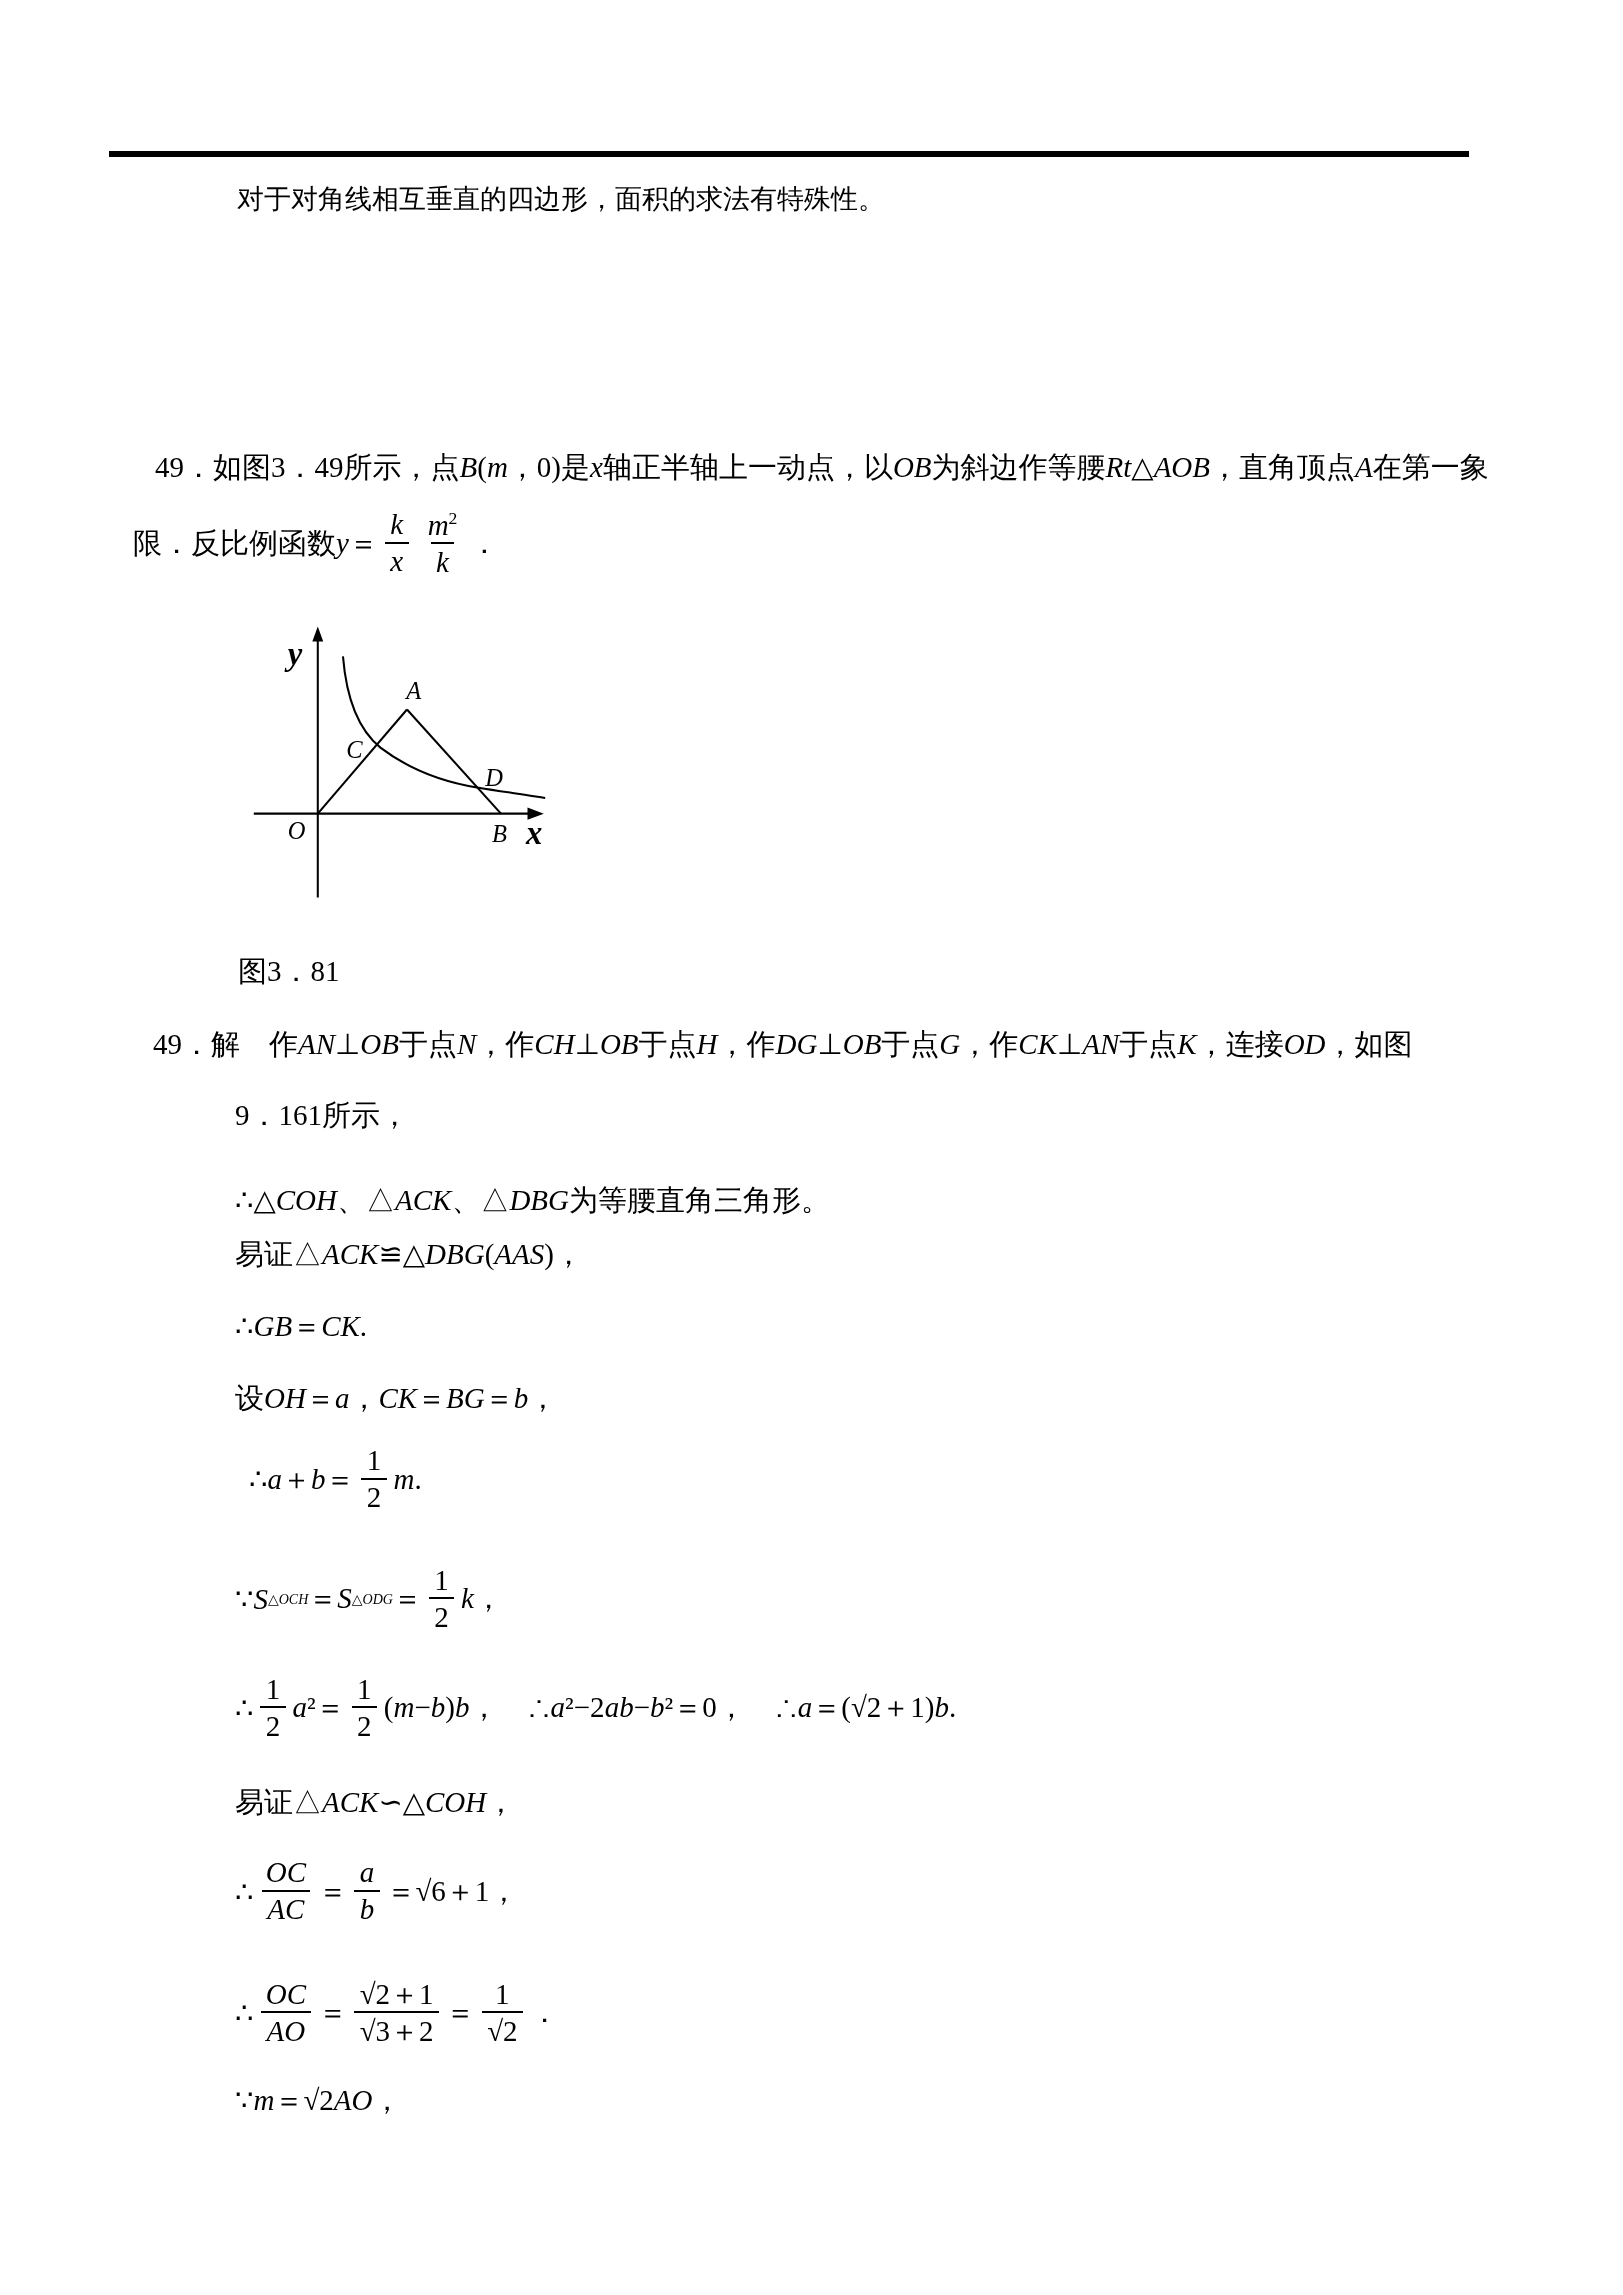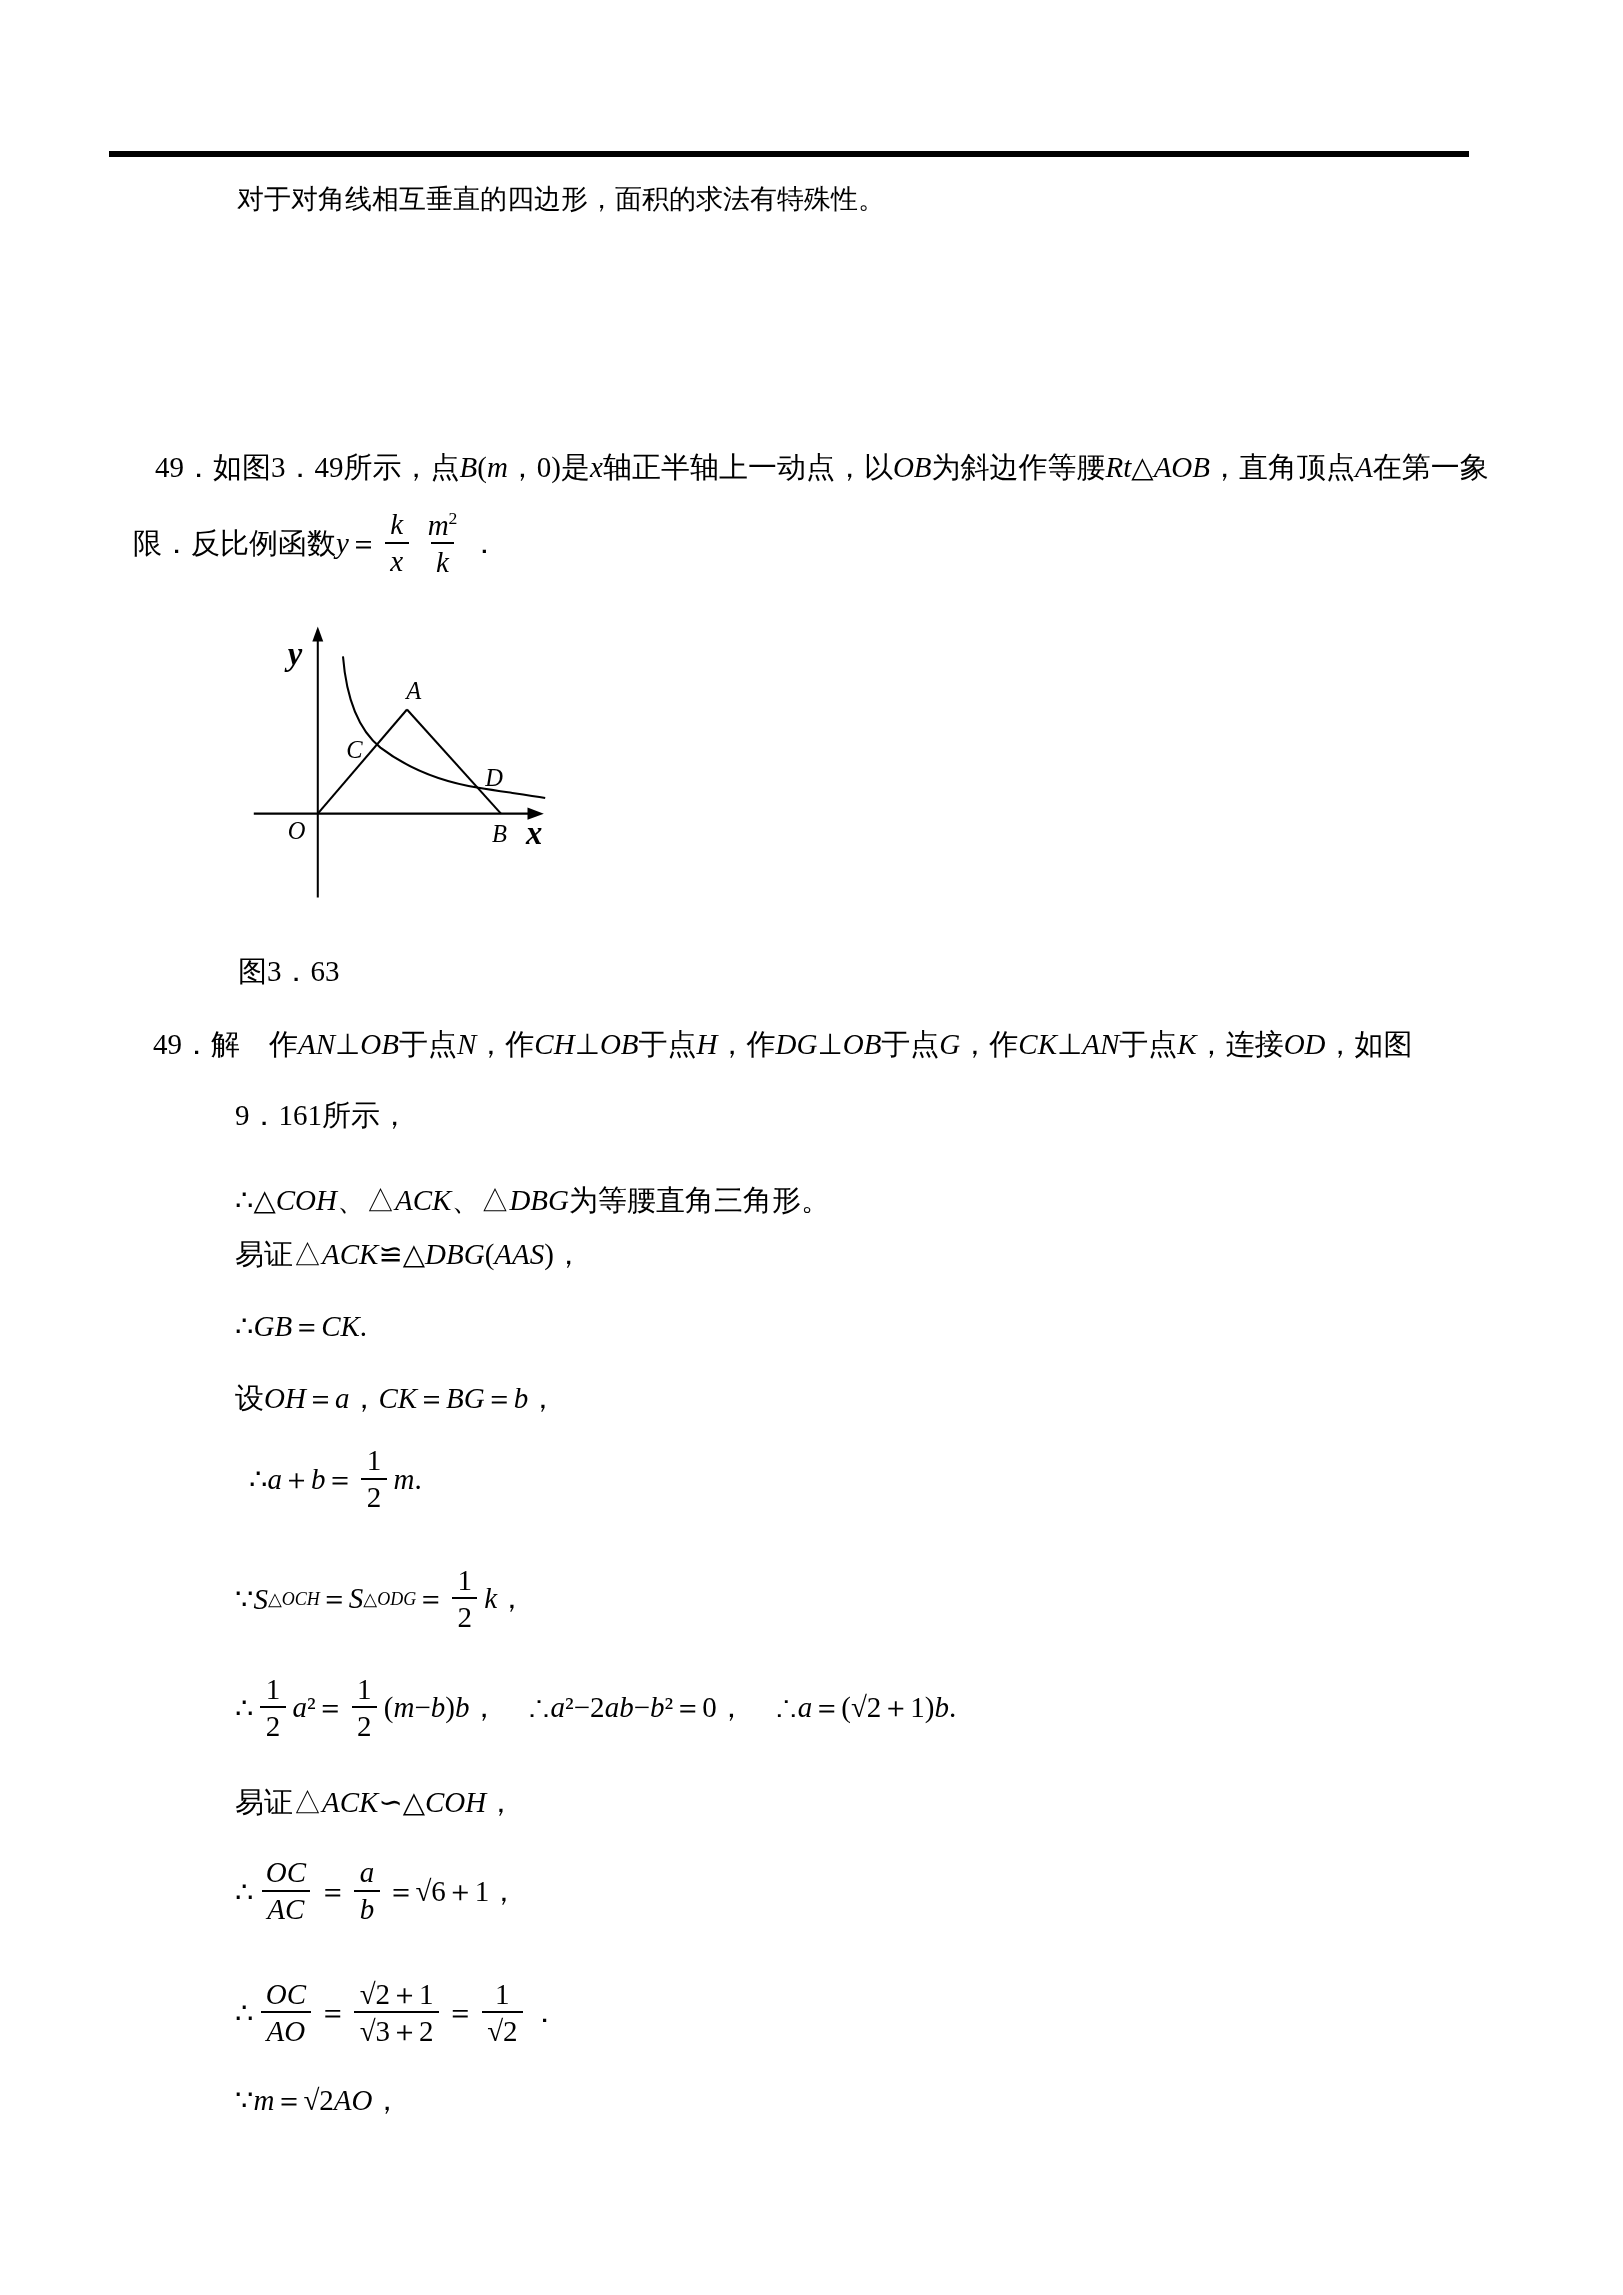--- a/index.html
+++ b/index.html
@@ -4,21 +4,21 @@
 <style>
   html,body{margin:0;padding:0;}
   body{width:1623px;height:2295px;position:relative;background:#ffffff;
        font-family:"Liberation Serif", serif;color:#000;overflow:hidden;}
   .rule{position:absolute;background:#000;}
   .line{position:absolute;white-space:nowrap;font-size:29px;line-height:1.2;}
   .fline{position:absolute;display:flex;align-items:center;white-space:nowrap;font-size:29px;}
   .frac{display:inline-flex;flex-direction:column;align-items:center;vertical-align:middle;margin:0 6.8px;text-align:center;}
   .frac .num{display:block;padding:0 5.5px;line-height:1.15;}
   .frac .den{display:block;border-top:2px solid #000;padding:1.4px 5.5px 0 5.5px;line-height:1.15;}
-  sub{font-size:18px;}
+  sub{font-size:14px;}
   sup{font-size:17.7px;}
   .mx i{font-style:italic;}
   svg text{font-family:"Liberation Serif", serif;}
   .axlbl{font-style:italic;font-weight:bold;}
   .ptlbl{font-style:italic;}
 </style>
 </head>
 <body>
 
 <div class="rule" style="left:109px;top:151px;width:1360px;height:5.5px;"></div>
@@ -55,21 +55,21 @@
 
   <text class="axlbl" x="82" y="62" font-size="48">y</text>
   <text class="axlbl" x="432" y="325" font-size="48">x</text>
   <text class="ptlbl" x="82" y="318" font-size="36">O</text>
   <text class="ptlbl" x="256" y="112" font-size="36">A</text>
   <text class="ptlbl" x="168" y="200" font-size="36">C</text>
   <text class="ptlbl" x="372" y="240" font-size="36">D</text>
   <text class="ptlbl" x="382" y="322" font-size="36">B</text>
 </svg>
 
-<div class="line" style="left:238px;top:954px;">图3．63</div>
+<div class="line" style="left:238px;top:954px;">图3．81</div>
 
 <div class="line mx" style="left:153px;top:1027px;">49．解　作<i>AN</i>⊥<i>OB</i>于点<i>N</i>，作<i>CH</i>⊥<i>OB</i>于点<i>H</i>，作<i>DG</i>⊥<i>OB</i>于点<i>G</i>，作<i>CK</i>⊥<i>AN</i>于点<i>K</i>，连接<i>OD</i>，如图</div>
 
 <div class="line mx" style="left:235px;top:1098px;">9．161所示，</div>
 
 <div class="line mx" style="left:235px;top:1167px;margin-top:16px;">∴△<i>COH</i>、△<i>ACK</i>、△<i>DBG</i>为等腰直角三角形。</div>
 
 <div class="line mx" style="left:235px;top:1237px;">易证△<i>ACK</i>≌△<i>DBG</i>(<i>AAS</i>)，</div>
 
 <div class="line mx" style="left:235px;top:1309px;">∴<i>GB</i>＝<i>CK</i>.</div>

